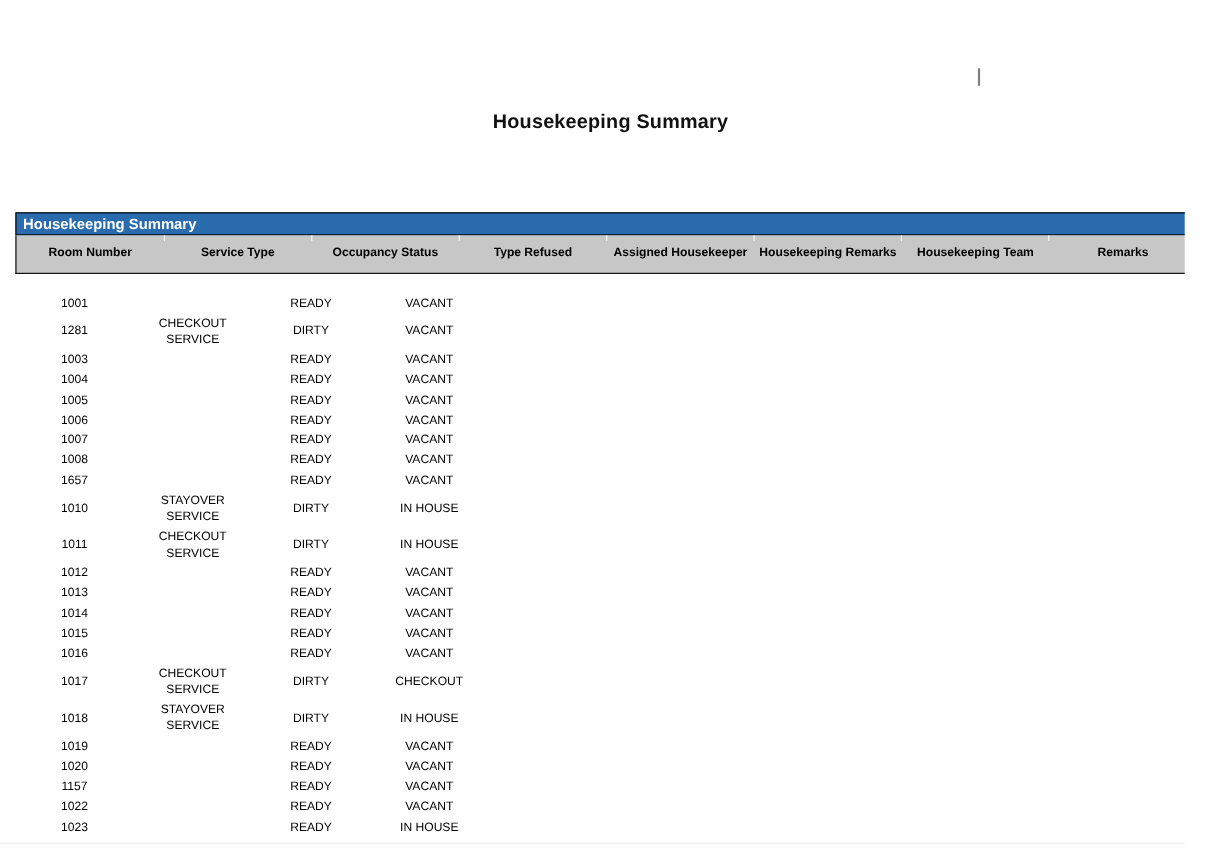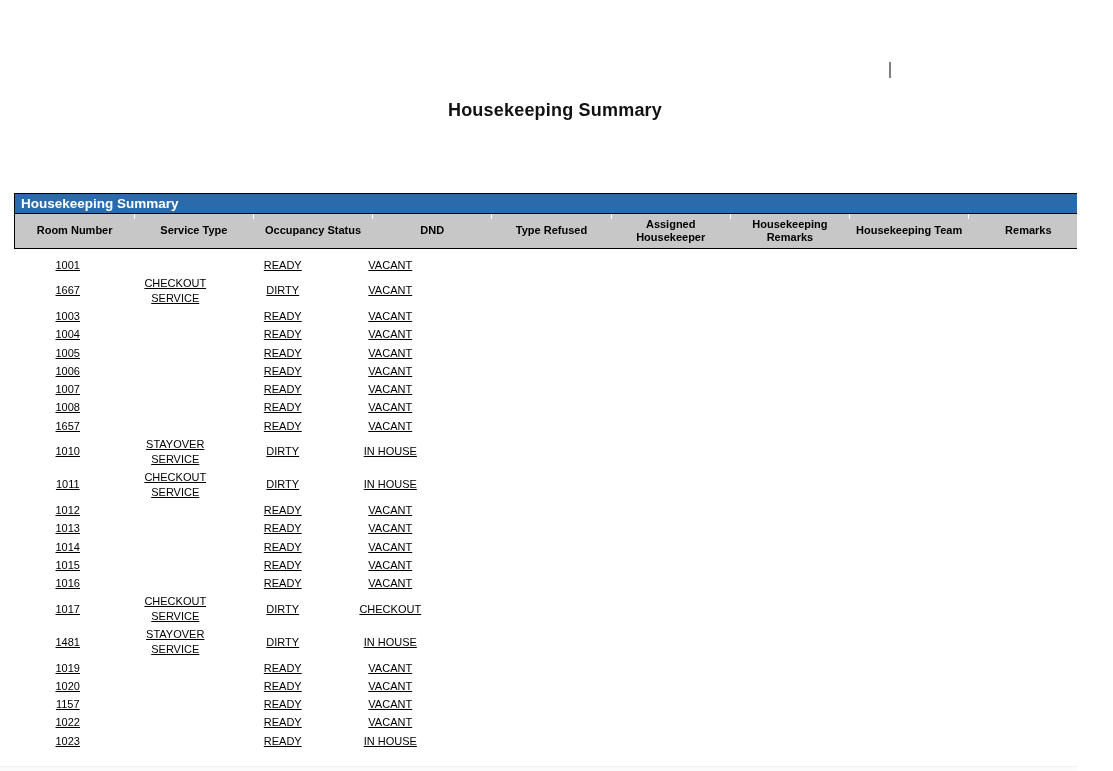--- a/index.html
+++ b/index.html
@@ -78,22 +78,21 @@
   .header-cell + .header-cell::before {
     content: "";
     position: absolute;
     left: -0.5px;
     top: 0;
     width: 1px;
     height: 5px;
     background: #ffffff;
   }
   .table-body {
-    padding-top: 7px;
-    text-decoration: underline;
+    padding-top: 18px;
   }
   .body-row {
     display: flex;
     align-items: center;
     min-height: 18.3px;
   }
   .body-cell {
     flex: 1 1 0;
     text-align: center;
     font-size: 11px;
@@ -121,42 +120,41 @@
   <h1 class="report-title">Housekeeping Summary</h1>
 
   <div class="report-table">
     <div class="section-bar">
       <span>Housekeeping Summary</span>
     </div>
     <div class="header-row">
         <div class="header-cell">Room Number</div>
         <div class="header-cell">Service Type</div>
         <div class="header-cell">Occupancy Status</div>
-        <div class="header-cell">DND</div>
         <div class="header-cell">Type Refused</div>
         <div class="header-cell">Assigned Housekeeper</div>
         <div class="header-cell">Housekeeping Remarks</div>
         <div class="header-cell">Housekeeping Team</div>
         <div class="header-cell">Remarks</div>
       </div>
     <div class="table-body">
         <div class="body-row">
           <div class="body-cell">1001</div>
           <div class="body-cell"></div>
           <div class="body-cell">READY</div>
           <div class="body-cell">VACANT</div>
           <div class="body-cell"></div>
           <div class="body-cell"></div>
           <div class="body-cell"></div>
           <div class="body-cell"></div>
           <div class="body-cell"></div>
           <div class="body-cell"></div>
         </div>
         <div class="body-row">
-          <div class="body-cell">1667</div>
+          <div class="body-cell">1281</div>
           <div class="body-cell">CHECKOUT SERVICE</div>
           <div class="body-cell">DIRTY</div>
           <div class="body-cell">VACANT</div>
           <div class="body-cell"></div>
           <div class="body-cell"></div>
           <div class="body-cell"></div>
           <div class="body-cell"></div>
           <div class="body-cell"></div>
           <div class="body-cell"></div>
         </div>
@@ -334,21 +332,21 @@
           <div class="body-cell">DIRTY</div>
           <div class="body-cell">CHECKOUT</div>
           <div class="body-cell"></div>
           <div class="body-cell"></div>
           <div class="body-cell"></div>
           <div class="body-cell"></div>
           <div class="body-cell"></div>
           <div class="body-cell"></div>
         </div>
         <div class="body-row">
-          <div class="body-cell">1481</div>
+          <div class="body-cell">1018</div>
           <div class="body-cell">STAYOVER SERVICE</div>
           <div class="body-cell">DIRTY</div>
           <div class="body-cell">IN HOUSE</div>
           <div class="body-cell"></div>
           <div class="body-cell"></div>
           <div class="body-cell"></div>
           <div class="body-cell"></div>
           <div class="body-cell"></div>
           <div class="body-cell"></div>
         </div>

